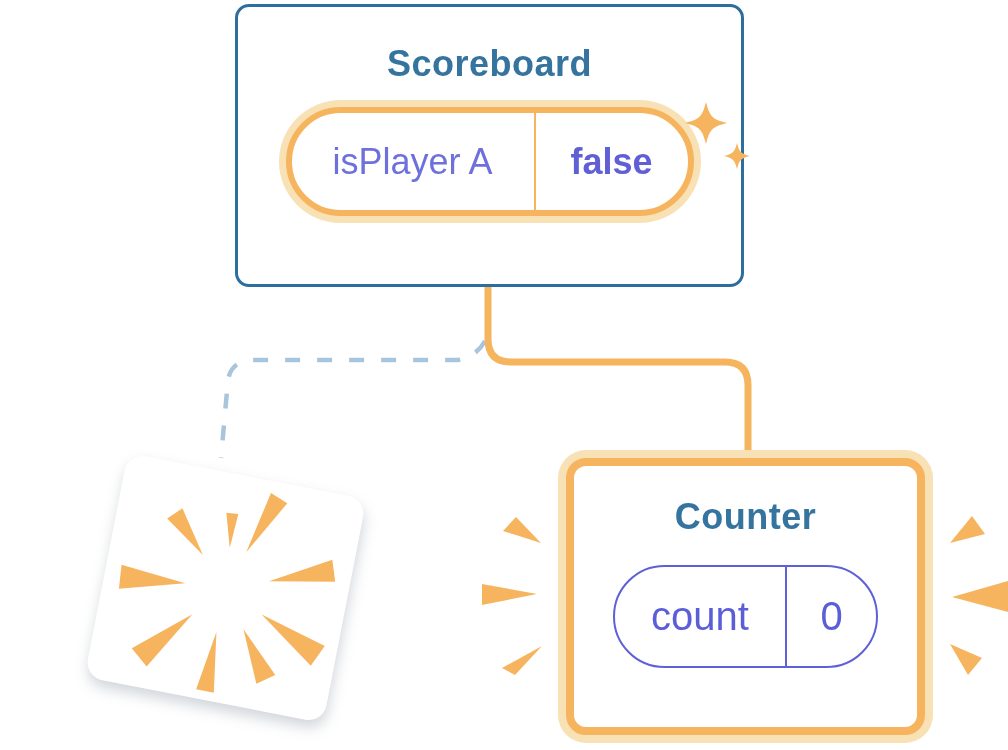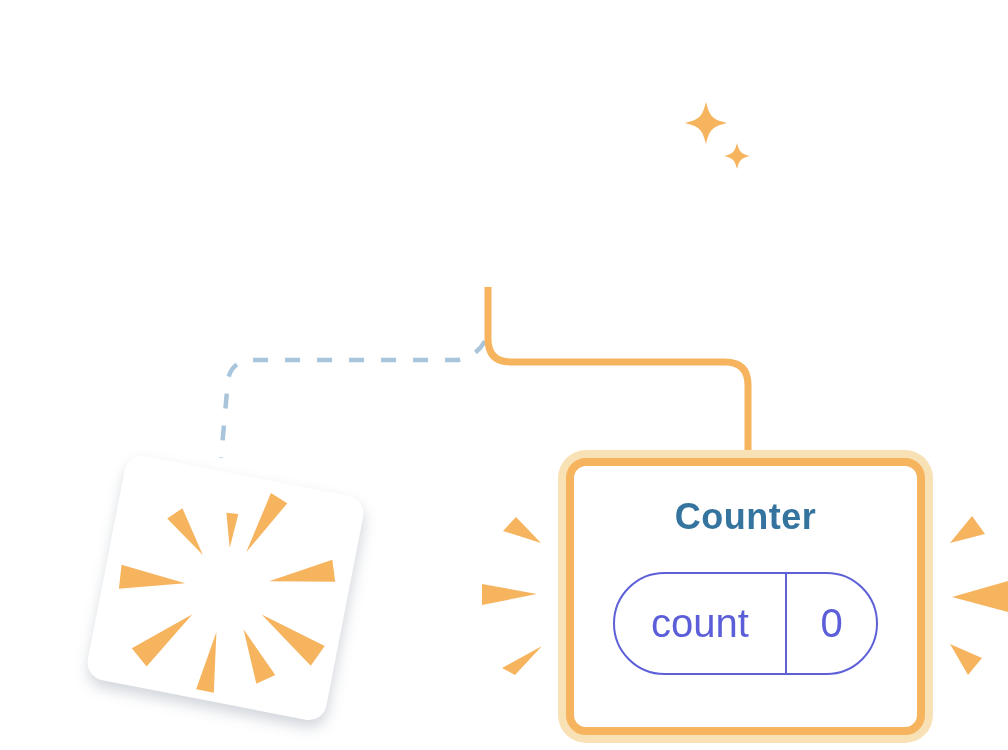--- a/index.html
+++ b/index.html
@@ -35,21 +35,21 @@
 
   
   .counter-card{
     position:absolute;left:566px;top:458px;width:359px;height:277px;
     box-sizing:border-box;background:#fff;border:8px solid #F6B45F;border-radius:20px;
     box-shadow:0 0 0 8px #F9E1B6;
     display:flex;flex-direction:column;align-items:center;gap:12px;
   }
   .counter-card .card-title{margin-top:30px;}
   .counter-pill{
-    box-sizing:border-box;margin-top:22px;width:265px;height:103px;background:#fff;
+    box-sizing:border-box;margin-top:15px;width:265px;height:103px;background:#fff;
     border:2px solid #5E60D8;border-radius:999px;
     display:flex;align-items:stretch;overflow:hidden;
   }
   .counter-pill .cell{display:flex;align-items:center;justify-content:center;}
   .counter-pill .label-cell{flex:1;}
   .counter-pill .value-cell{width:89px;}
   .counter-pill .divider{width:2px;background:#5E60D8;}
   .counter-label,.counter-value{font-size:40px;font-weight:400;color:#5B5ED8;}
 
   
@@ -78,20 +78,32 @@
         <polygon points="162,133 220,174 230,152"></polygon>
         <polygon points="147,151 170,202 187,190"></polygon>
         <polygon points="121,159 112,219 130,219"></polygon>
         <polygon points="94,146 41,191 59,206"></polygon>
         <polygon points="81,117 15,111 17,135"></polygon>
         <polygon points="93,86 64,44 51,57"></polygon>
       </g>
     </svg>
   </div>
 
+  <div class="scoreboard-card">
+    <div class="card-title">Scoreboard</div>
+    <div class="state-pill">
+      <div class="cell label-cell">
+        <span class="state-label">isPlayer A</span>
+      </div>
+      <div class="divider"></div>
+      <div class="cell value-cell">
+        <span class="state-value">false</span>
+      </div>
+    </div>
+  </div>
 
   <svg class="layer" style="left:668px;top:93px" width="110" height="95" viewBox="0 0 110 95" aria-hidden="true">
     <g fill="#F6B45F">
       <path transform="translate(38,30) scale(21)" d="M0,-1 C0.18,-0.3 0.3,-0.18 1,0 C0.3,0.18 0.18,0.3 0,1 C-0.18,0.3 -0.3,0.18 -1,0 C-0.3,-0.18 -0.18,-0.3 0,-1 Z"></path>
       <path transform="translate(69,63) scale(13)" d="M0,-1 C0.18,-0.3 0.3,-0.18 1,0 C0.3,0.18 0.18,0.3 0,1 C-0.18,0.3 -0.3,0.18 -1,0 C-0.3,-0.18 -0.18,-0.3 0,-1 Z"></path>
     </g>
   </svg>
 
   <div class="counter-card">
     <div class="card-title">Counter</div>

